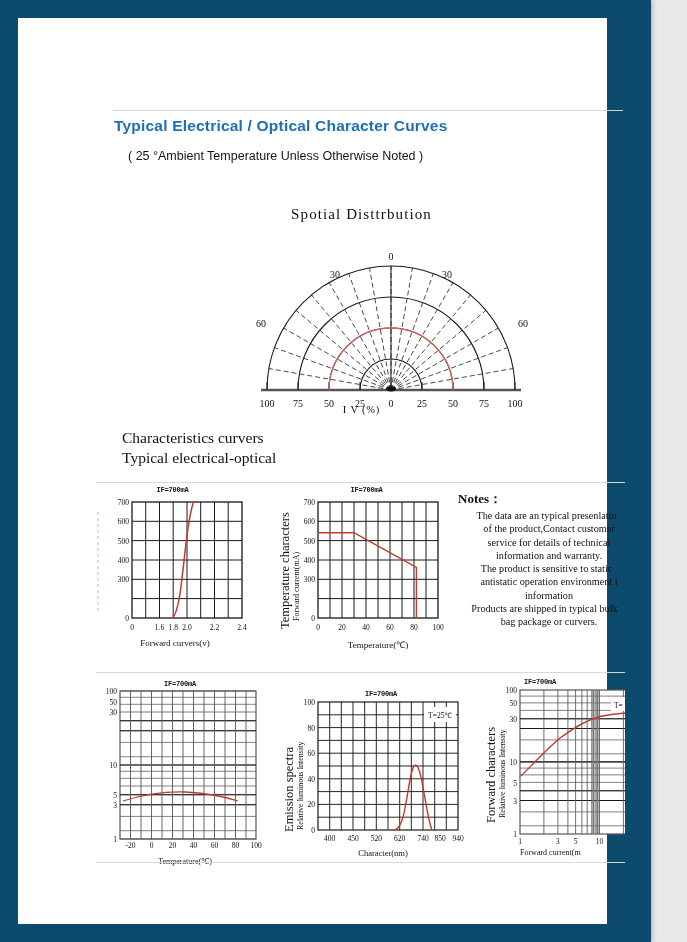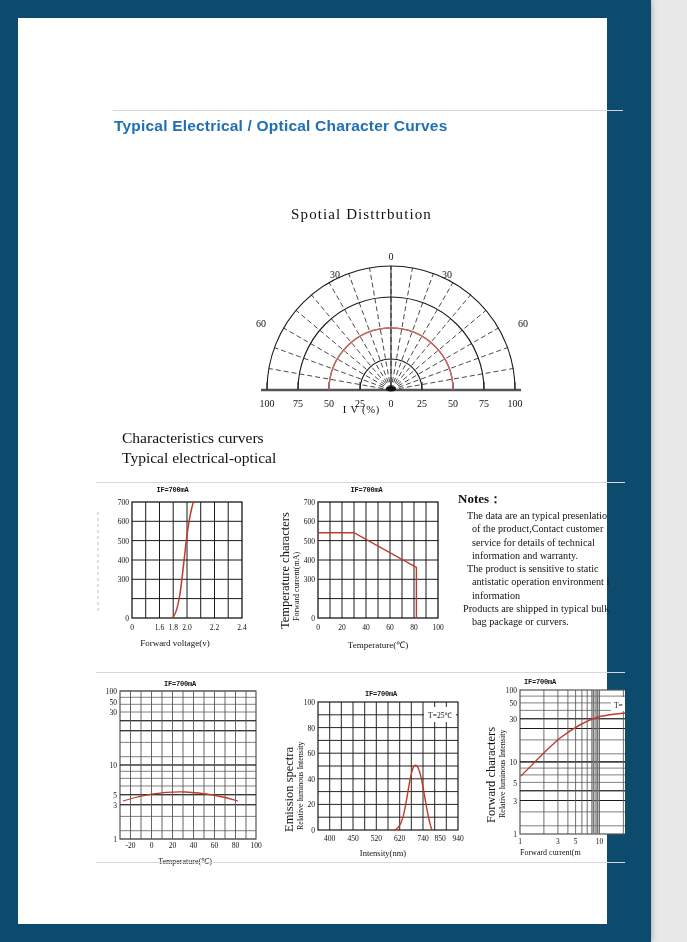--- a/index.html
+++ b/index.html
@@ -21,35 +21,36 @@
   .cell{position:absolute;}
   .chart-head{position:absolute;width:100%;text-align:center;font-size:7px;color:#111;top:0;
               font-family:Liberation Mono, monospace;font-weight:bold;letter-spacing:-.2px;}
   .xlab{position:absolute;width:100%;text-align:center;font-size:8px;color:#111;}
   .ylab-rot{position:absolute;transform-origin:0 0;transform:rotate(-90deg);white-space:nowrap;
             font-size:12.5px;color:#111;}
   .ylab-rot.small{font-size:8px;}
   .notes{position:absolute;left:440px;top:472px;width:168px;overflow:hidden;}
   .notes-h{font-weight:bold;font-size:13px;color:#111;margin-bottom:1px;}
   .notes-b{font-size:10.2px;color:#111;line-height:1.30;padding-left:9px;
-           white-space:nowrap;}
+           white-space:nowrap;text-align:center;}
   .notes-b .ind{padding-left:5px;display:block;}
   .bottomrule{position:absolute;left:18px;width:589px;height:1px;background:#d8d8d8;}
   svg{display:block;}
   .tick{font-size:7.5px;fill:#111;font-family:"Liberation Serif",serif;}
   .ptick{font-size:10px;fill:#111;font-family:"Liberation Serif",serif;}
 </style>
 </head>
 <body>
 
 <div class="page">
  <div class="sheet">
 
   <div class="toprule"></div>
   <div class="title">Typical Electrical / Optical Character Curves</div>
+  <div class="subtitle">( 25 °Ambient Temperature Unless Otherwise Noted )</div>
 
   <div class="polar-title">Spotial Disttrbution</div>
 
   <div class="polar-wrap">
     <svg width="320" height="175" viewBox="0 0 320 175">
       <g stroke="#1a1a1a" fill="none">
 
         <path d="M129,150 A31,31 0 0 1 191,150" stroke-width="1.1"></path>
         <path d="M98,150 A62,62 0 0 1 222,150" stroke-width="1.1"></path>
         <path d="M67,150 A93,93 0 0 1 253,150" stroke-width="1.1"></path>
@@ -155,21 +156,21 @@
       </g>
       <g class="tick" text-anchor="middle">
         <text x="42" y="136">0</text>
         <text x="69.5" y="136">1.6</text>
         <text x="83.2" y="136">1.8</text>
         <text x="97.0" y="136">2.0</text>
         <text x="124.5" y="136">2.2</text>
         <text x="152" y="136">2.4</text>
       </g>
     </svg>
-    <div class="xlab" style="left:10px;top:152px;width:150px;font-size:9px;">Forward voltage(v)</div>
+    <div class="xlab" style="left:10px;top:152px;width:150px;font-size:9px;">Forward curvers(v)</div>
   </div>
 
   <div class="cell" style="left:248px;top:468px;width:185px;height:165px;">
     <div class="chart-head" style="left:18px;top:0;width:165px;">IF=700mA</div>
     <div class="ylab-rot" style="left:12px;top:143px;">Temperature characters</div>
     <div class="ylab-rot small" style="left:26px;top:135px;">Forward current(mA)</div>
     <svg width="185" height="160" viewBox="0 0 185 160" style="position:absolute;left:0;top:8px;">
 
       <rect x="52" y="8" width="120" height="116" fill="#fff" stroke="#1a1a1a" stroke-width="1.3"></rect>
       <g stroke="#1a1a1a" stroke-width="1">
@@ -343,21 +344,21 @@
       <g class="tick" text-anchor="middle">
         <text x="53.7" y="143">400</text>
         <text x="77.0" y="143">450</text>
         <text x="100.3" y="143">520</text>
         <text x="123.7" y="143">620</text>
         <text x="147.0" y="143">740</text>
         <text x="164" y="143">850</text>
         <text x="182" y="143">940</text>
       </g>
     </svg>
-    <div class="xlab" style="left:32px;top:158px;width:150px;font-size:8.5px;">Intensity(nm)</div>
+    <div class="xlab" style="left:32px;top:158px;width:150px;font-size:8.5px;">Character(nm)</div>
   </div>
 
   <div class="cell" style="left:462px;top:660px;width:145px;height:180px;overflow:hidden;">
     <div class="chart-head" style="left:44px;top:0;width:120px;text-align:left;">IF=700mA</div>
     <div class="ylab-rot" style="left:4px;top:145px;">Forward characters</div>
     <div class="ylab-rot small" style="left:18px;top:140px;">Relative luminous Intensity</div>
     <svg width="160" height="165" viewBox="0 0 160 165" style="position:absolute;left:0;top:8px;">
 
       <rect x="40" y="4" width="135" height="144" fill="#fff" stroke="#555" stroke-width="1.2"></rect>
       <g stroke="#555" stroke-width=".75">

